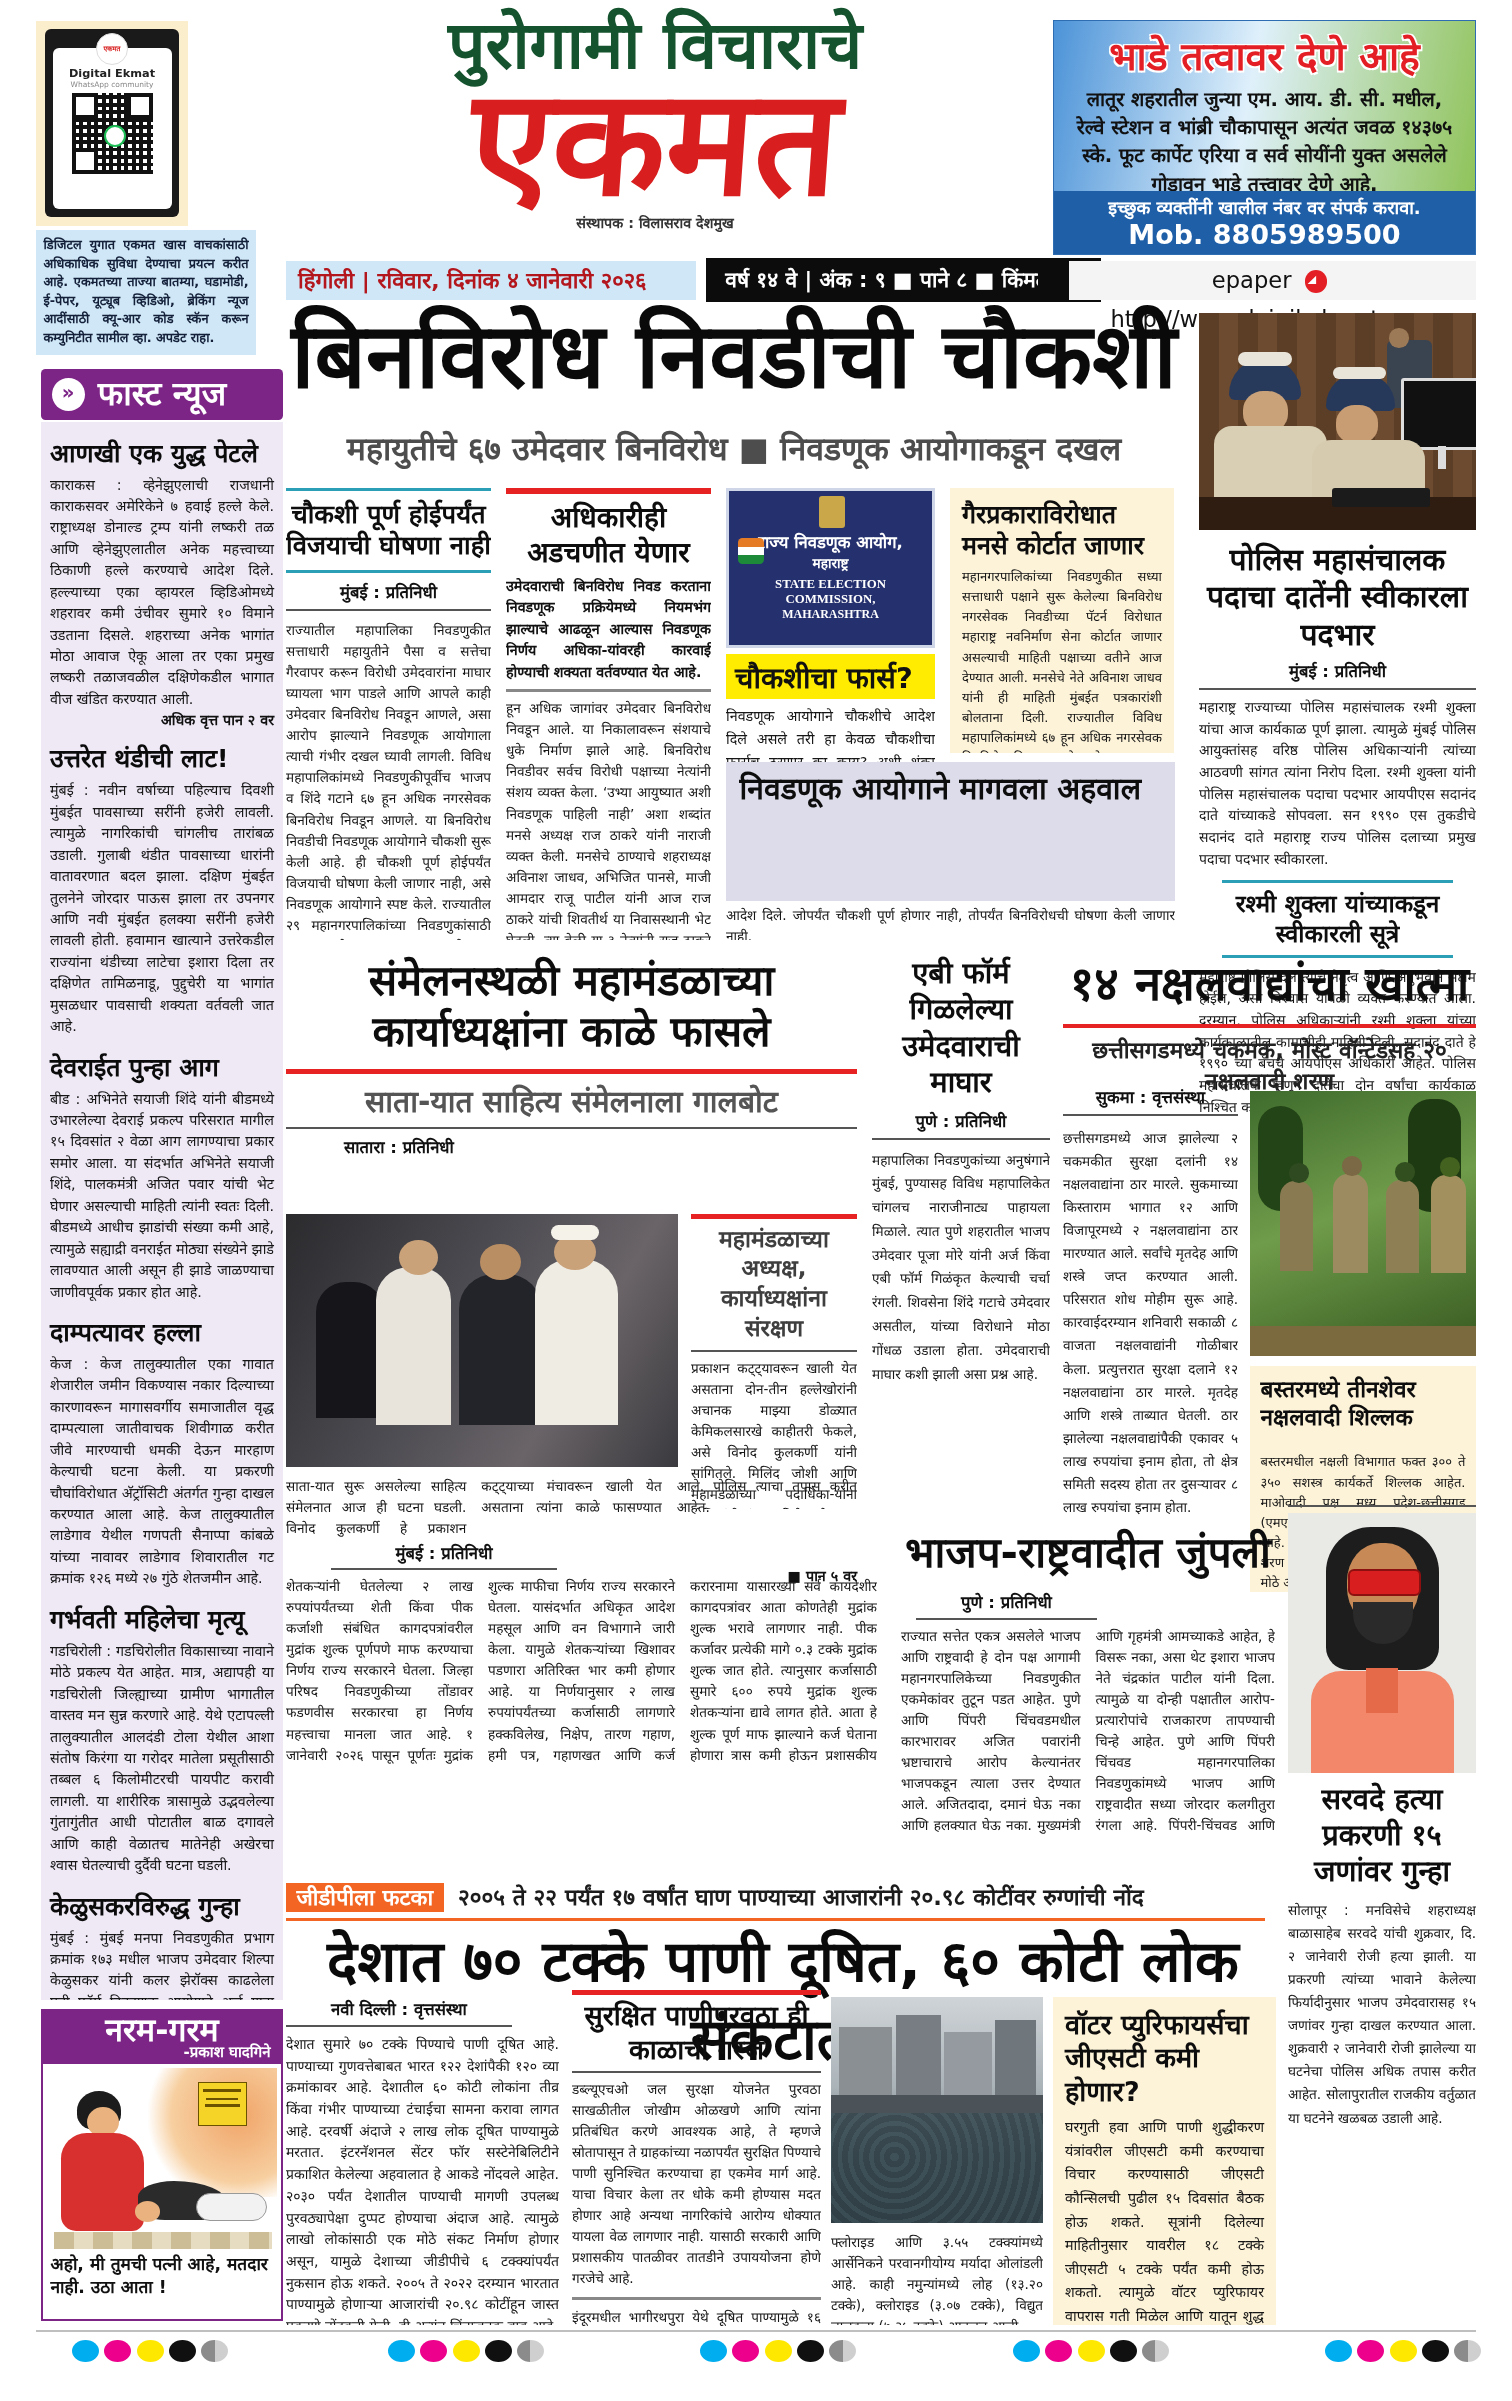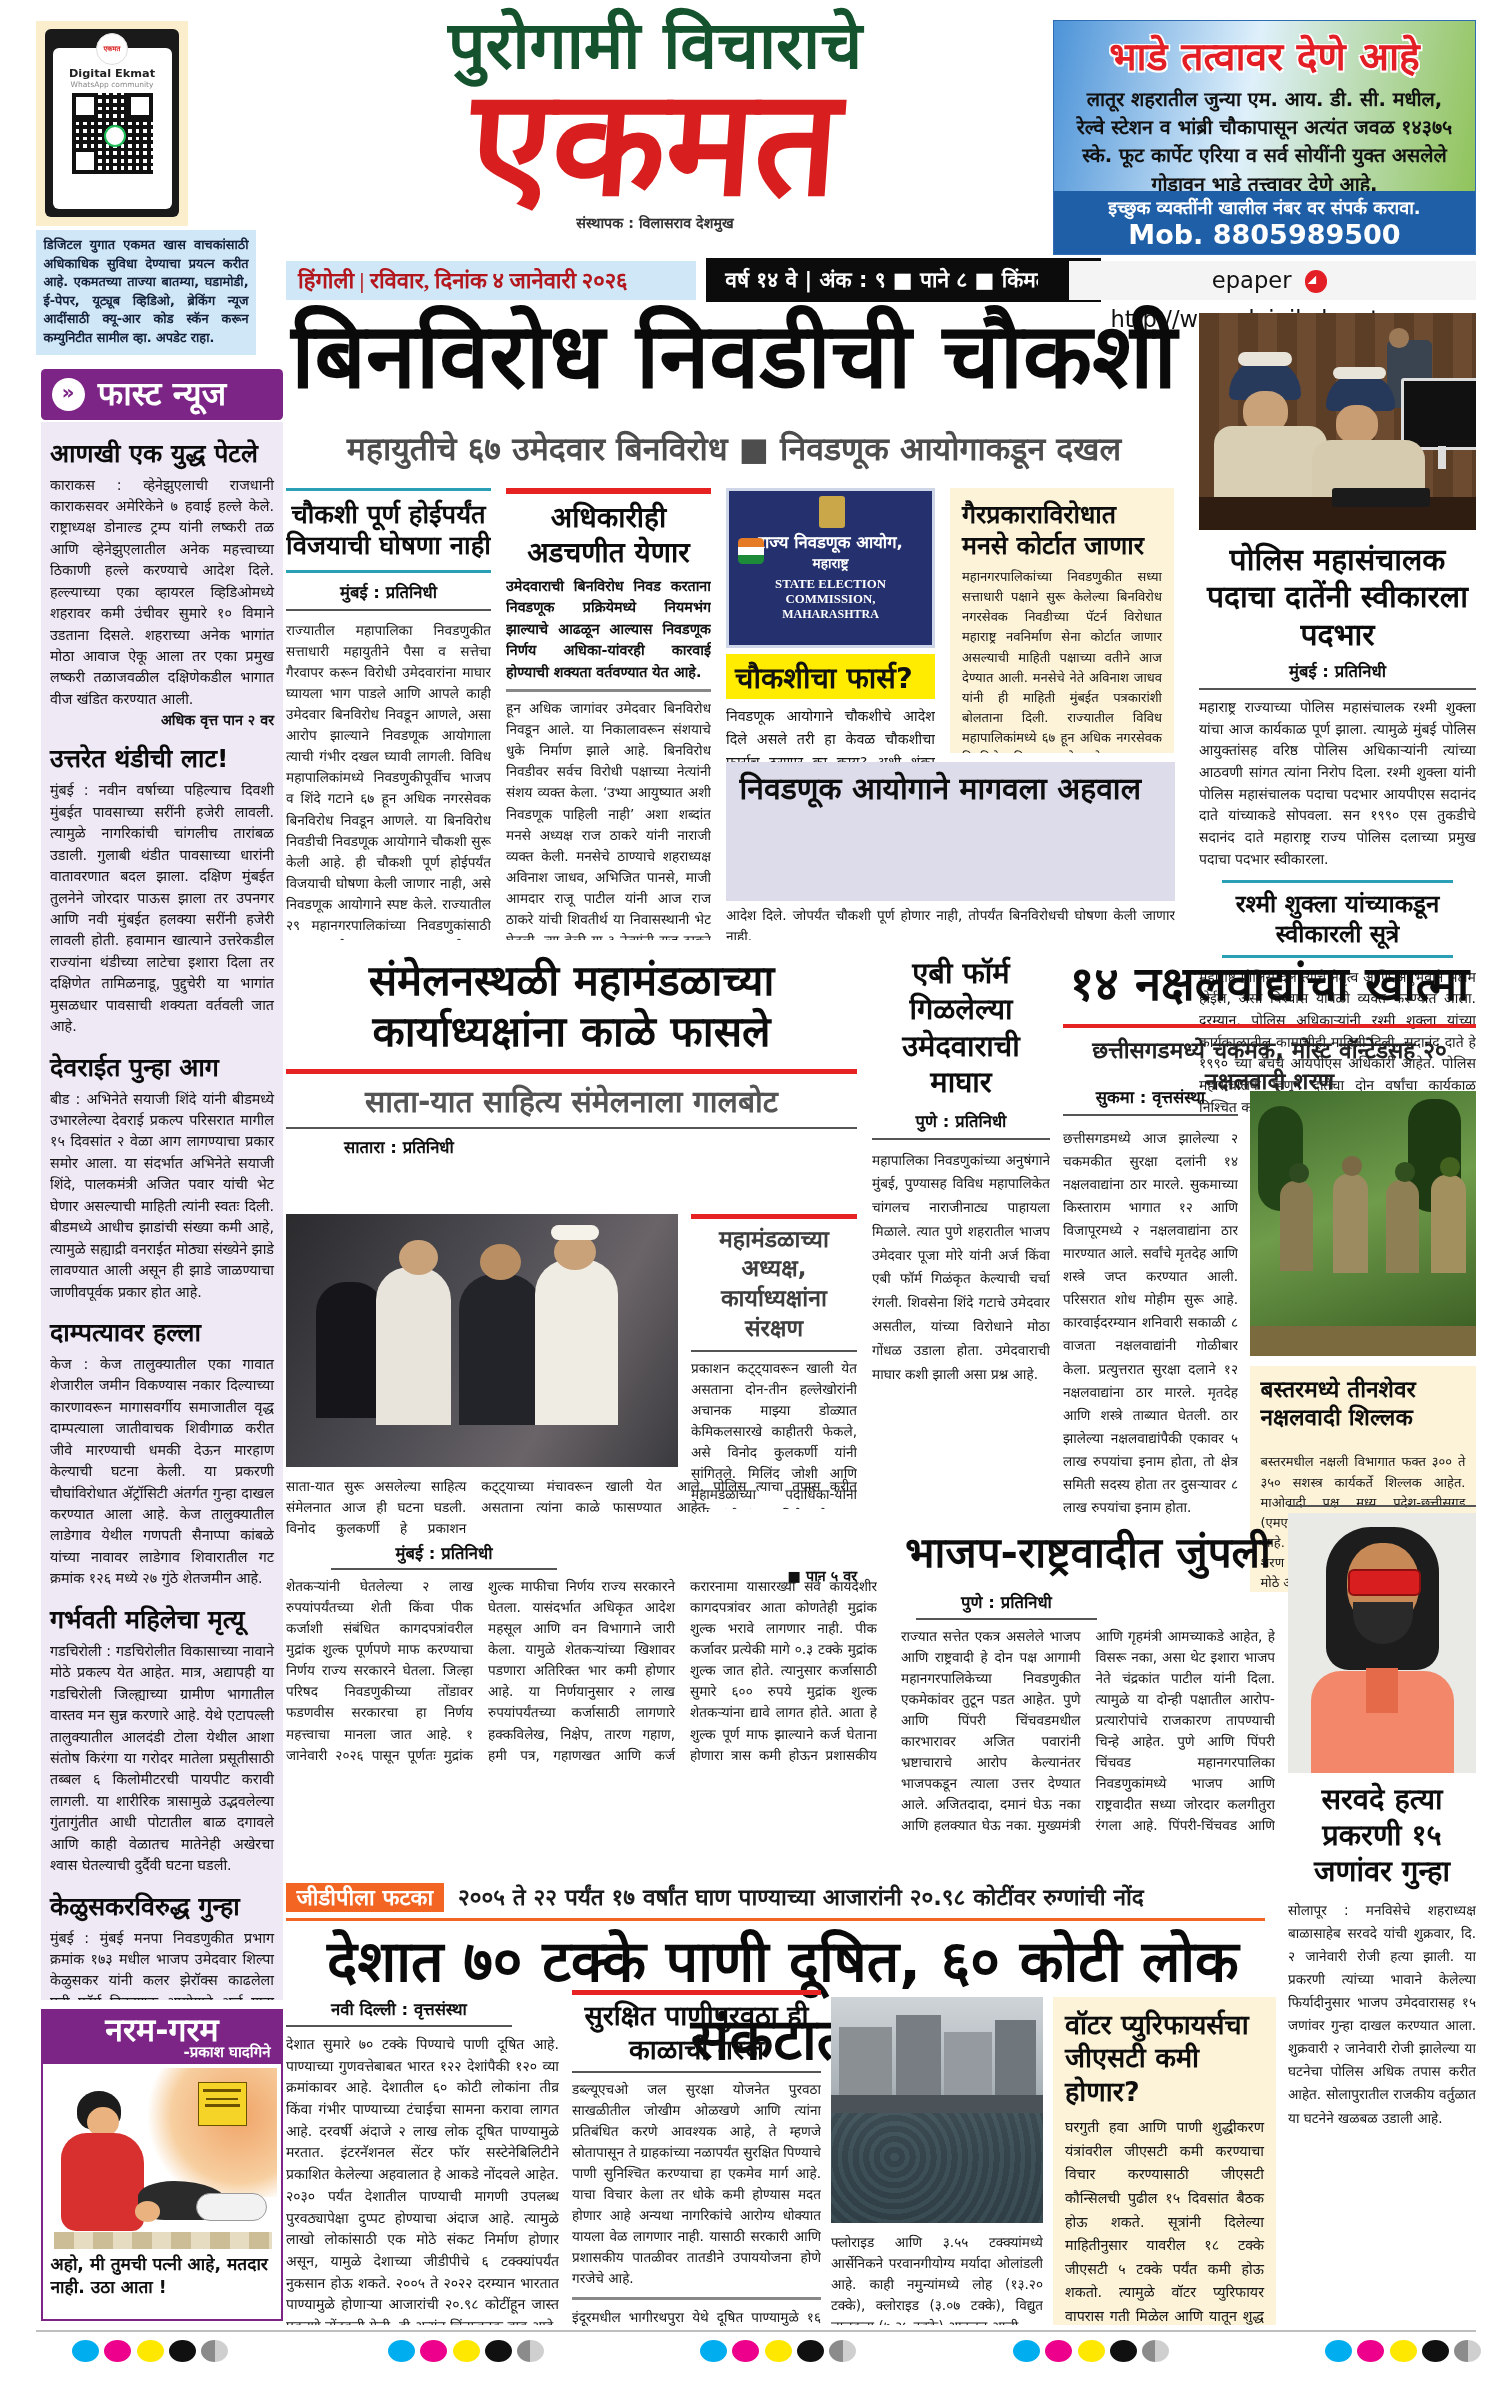--- a/index.html
+++ b/index.html
@@ -57,21 +57,21 @@
 
   <div class="abs" style="left:1053px;top:19.6px;width:423px;height:235px;background:linear-gradient(100deg,#4c93d8 0%,#dff0fb 45%,#8cc153 100%);border:1.5px solid #2f6db3;box-sizing:border-box;text-align:center;">
     <div style="font-size:39px;font-weight:900;color:#e31e24;text-shadow:-1.5px -1.5px 0 #fff,1.5px -1.5px 0 #fff,-1.5px 1.5px 0 #fff,1.5px 1.5px 0 #fff;margin-top:7.5px;">भाडे तत्वावर देणे आहे</div>
     <div style="font-size:19.6px;font-weight:700;color:#111;line-height:1.45;padding:4.5px 16.6px 0 16.6px;">लातूर शहरातील जुन्या एम. आय. डी. सी. मधील, रेल्वे स्टेशन व भांब्री चौकापासून अत्यंत जवळ १४३७५ स्के. फूट कार्पेट एरिया व सर्व सोयींनी युक्त असलेले गोडावून भाडे तत्त्वावर देणे आहे.</div>
     <div class="abs" style="left:0;bottom:0;width:100%;height:63px;background:#1f5fa8;color:#fff;">
       <div style="font-size:18px;font-weight:700;margin-top:4.5px;">इच्छुक व्यक्तींनी खालील नंबर वर संपर्क करावा.</div>
       <div style="font-size:27px;font-weight:900;">Mob. 8805989500</div>
     </div>
   </div>
 
-  <div class="abs" style="left:286px;top:261px;width:410px;height:39px;background:#cfe7f6;line-height:39px;padding-left:12px;box-sizing:border-box;font-size:22px;font-weight:800;color:#b3161c;font-family:Liberation Serif, serif;">
+  <div class="abs" style="left:286px;top:261px;width:410px;height:39px;background:#cfe7f6;line-height:39px;padding-left:12px;box-sizing:border-box;font-size:22px;font-weight:800;color:#b3161c;">
     <span>हिंगोली | रविवार, दिनांक ४ जानेवारी २०२६</span>
   </div>
   <div class="abs ctr" style="left:706px;top:258px;width:395px;height:44px;background:#0c0c0c;color:#fff;line-height:44px;font-size:21px;font-weight:800;">
     <span>वर्ष १४ वे | अंक : ९ ■ पाने ८ ■ किंमत : ४ रुपये</span>
   </div>
   <div class="abs" style="left:1038px;top:265px;width:30px;height:32px;background:#0c0c0c;"></div>
   <div class="abs ctr" style="left:1069px;top:261px;width:407px;height:39px;background:#f4f4f4;line-height:39px;font-size:22.6px;color:#111;">
     <span style="font-weight:400;">epaper</span>
     <span style="display:inline-block;width:22.6px;height:22.6px;background:#e31e24;border-radius:50%;vertical-align:middle;margin:0 6px;position:relative;">
       <span class="abs" style="left:6px;top:5.3px;width:0;height:0;border-left:6px solid #fff;border-top:6px solid transparent;border-bottom:6px solid transparent;transform:rotate(45deg);"></span>

